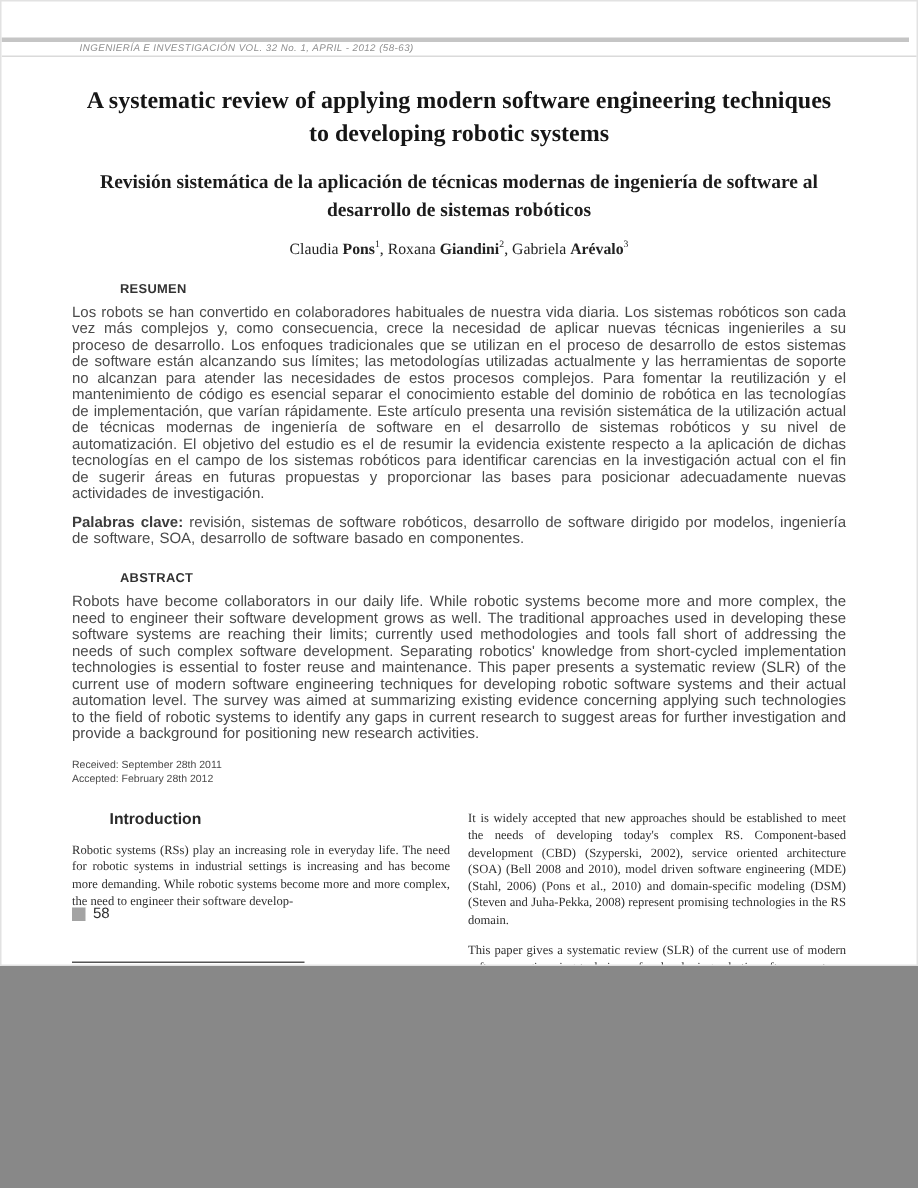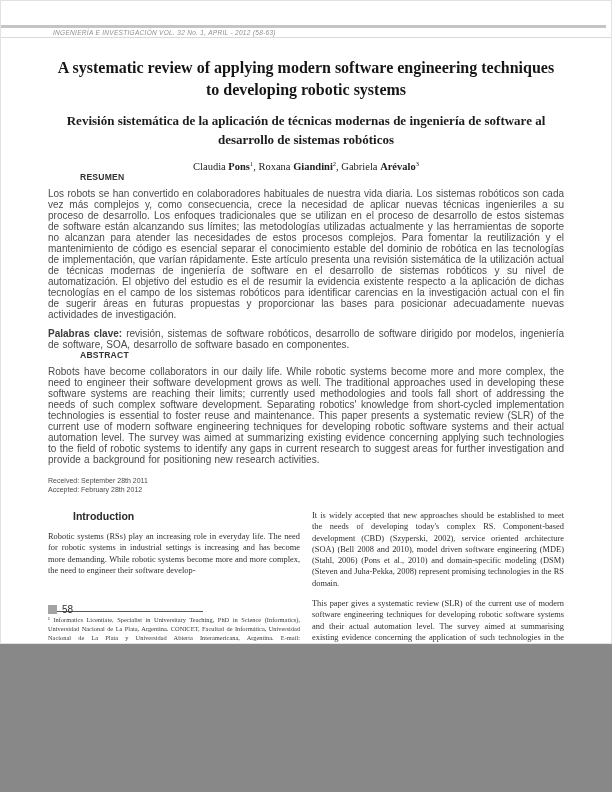--- a/index.html
+++ b/index.html
@@ -65,20 +65,21 @@
   .authors {
     margin-top: 10px;
     text-align: center;
     font-family: "Liberation Serif", serif;
     font-size: 10.5px;
     color: #222;
   }
   .authors b { font-weight: bold; }
   .authors sup { font-size: 6.5px; }
   .sec-heading {
+    margin-top: 15px;
     font-family: "Liberation Sans", sans-serif;
     font-weight: bold;
     font-size: 8.6px;
     letter-spacing: 0.2px;
     color: #333;
     padding-left: 32px;
   }
   .sans-body {
     margin-top: 6px;
     font-family: Liberation Sans, sans-serif;

